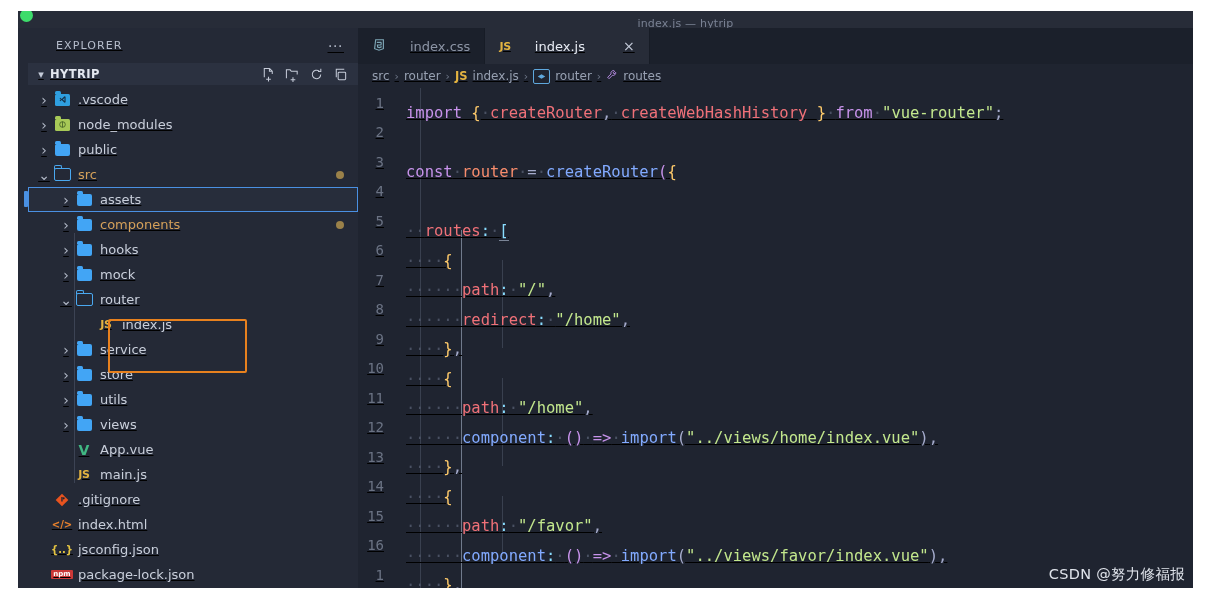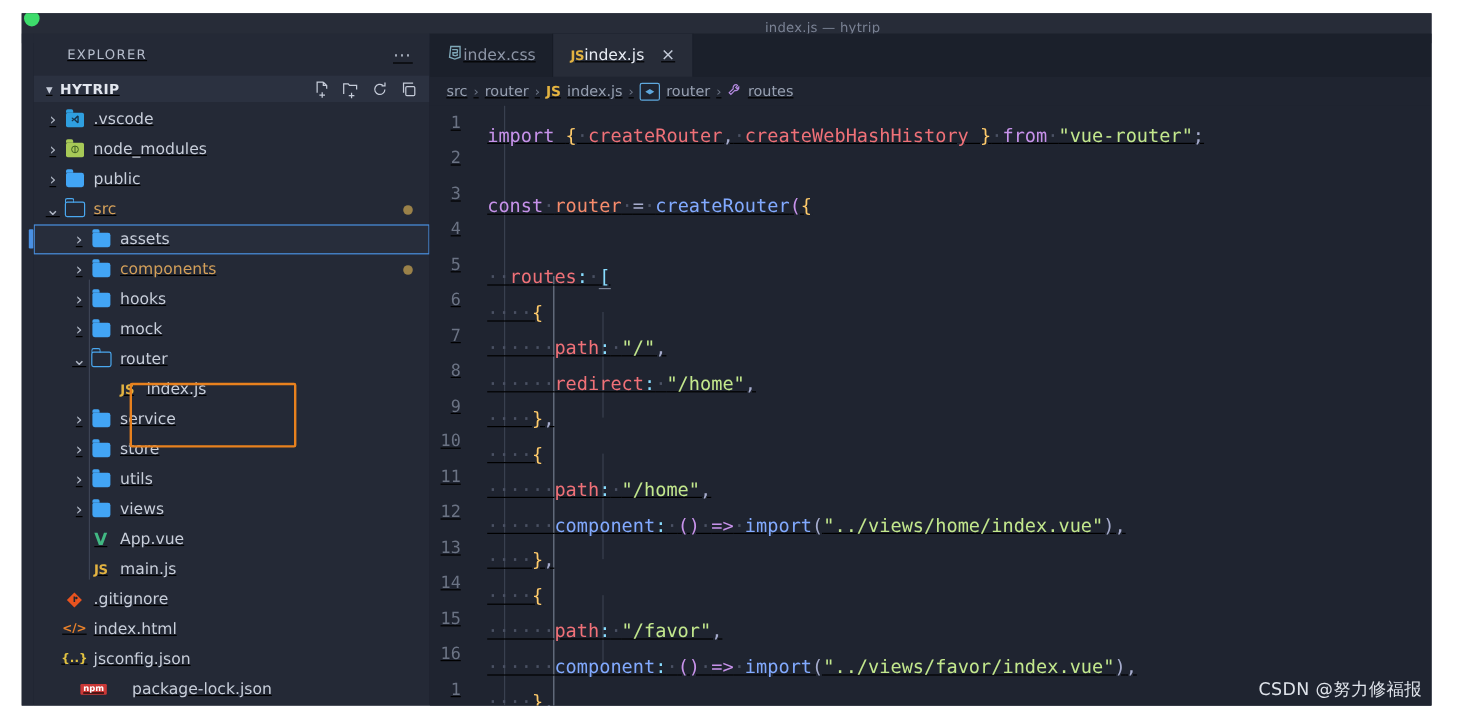--- a/index.html
+++ b/index.html
@@ -314,21 +314,21 @@
   .tabbar {
     height: 36px;
     background: #1b202b;
     display: flex;
     align-items: stretch;
   }
   .tab {
     display: flex;
     align-items: center;
     padding: 0 14px;
-    gap: 0;
+    gap: 24px;
     font-size: 13px;
     color: #8d95a6;
     border-right: 1px solid #171c26;
     box-sizing: border-box;
   }
   .tab.active {
     background: #272c38;
     color: #e8ecf4;
   }
   .tab .close {
@@ -642,21 +642,21 @@
               </span>
               <span class="txt">index.html</span>
             </div>
             <div class="row" style="padding-left: 8px;">
               <span class="twisty"></span>
               <span class="icon">
                 <span class="json-badge">{..}</span>
               </span>
               <span class="txt">jsconfig.json</span>
             </div>
-            <div class="row" style="padding-left: 8px; gap: 16px;">
+            <div class="row" style="padding-left: 8px;">
               <span class="twisty"></span>
               <span class="icon">
                 <span class="npm-badge">npm</span>
               </span>
               <span class="txt">package-lock.json</span>
             </div>
           </div>
 
         <div class="indent-guide" style="left:46px; top:205px; height:250px;"></div>
 

